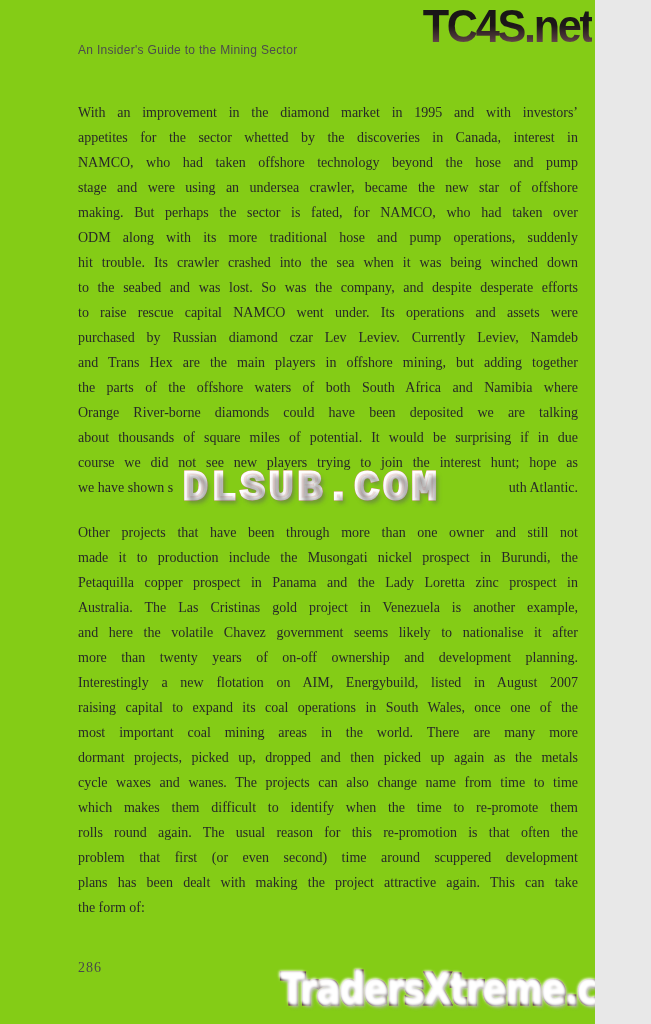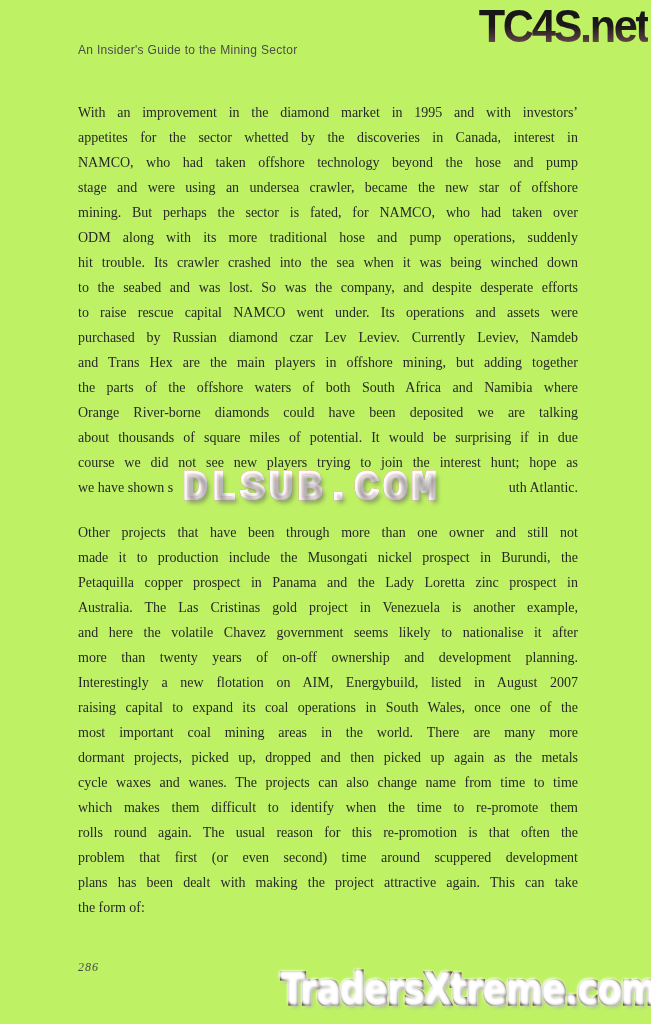--- a/index.html
+++ b/index.html
@@ -1,21 +1,21 @@
 <!DOCTYPE html>
 <html><head>
 <meta charset="utf-8">
 <style>
   html, body { margin: 0; padding: 0; }
   body { background: #e8e8e8; }
   .page {
     position: relative;
-    width: 651px;
+    width: 595px;
     height: 1024px;
-    background: #bef264;
+    background: #84cc16;
     overflow: hidden;
     font-family: "Liberation Serif", "DejaVu Serif", serif;
   }
 
   
   .running-header {
     position: absolute;
     left: 78px;
     top: 43px;
     font-family: "Liberation Sans", "DejaVu Sans", sans-serif;
@@ -54,24 +54,23 @@
     justify-content: space-between;
     text-align: left;
     text-align-last: left;
   }
 
   
   .page-number {
     position: absolute;
     left: 78px;
     top: 960px;
-    font-size: 12px;
+    font-size: 14px;
     color: #4a4a4a;
     letter-spacing: 1px;
-    font-style: italic;
   }
 
   
   .wm-tc4s {
     position: absolute;
     top: 2px;
     right: 3px;
     font-family: "Liberation Sans", "DejaVu Sans", sans-serif;
     font-weight: 900;
     font-size: 47px;
@@ -138,21 +137,21 @@
 
   <div class="wm-tc4s">TC4S.net</div>
 
   <div class="body-text">
 
     <div class="para">
       <div class="bl">With an improvement in the diamond market in 1995 and with investors’</div>
       <div class="bl">appetites for the sector whetted by the discoveries in Canada, interest in</div>
       <div class="bl">NAMCO, who had taken offshore technology beyond the hose and pump</div>
       <div class="bl">stage and were using an undersea crawler, became the new star of offshore</div>
-      <div class="bl">mining. But perhaps the sector is fated, for NAMCO, who had taken over</div>
+      <div class="bl">making. But perhaps the sector is fated, for NAMCO, who had taken over</div>
       <div class="bl">ODM along with its more traditional hose and pump operations, suddenly</div>
       <div class="bl">hit trouble. Its crawler crashed into the sea when it was being winched down</div>
       <div class="bl">to the seabed and was lost. So was the company, and despite desperate efforts</div>
       <div class="bl">to raise rescue capital NAMCO went under. Its operations and assets were</div>
       <div class="bl">purchased by Russian diamond czar Lev Leviev. Currently Leviev, Namdeb</div>
       <div class="bl">and Trans Hex are the main players in offshore mining, but adding together</div>
       <div class="bl">the parts of the offshore waters of both South Africa and Namibia where</div>
       <div class="bl">Orange River-borne diamonds could have been deposited we are talking</div>
       <div class="bl">about thousands of square miles of potential. It would be surprising if in due</div>
       <div class="bl">course we did not see new players trying to join the interest hunt; hope as</div>

